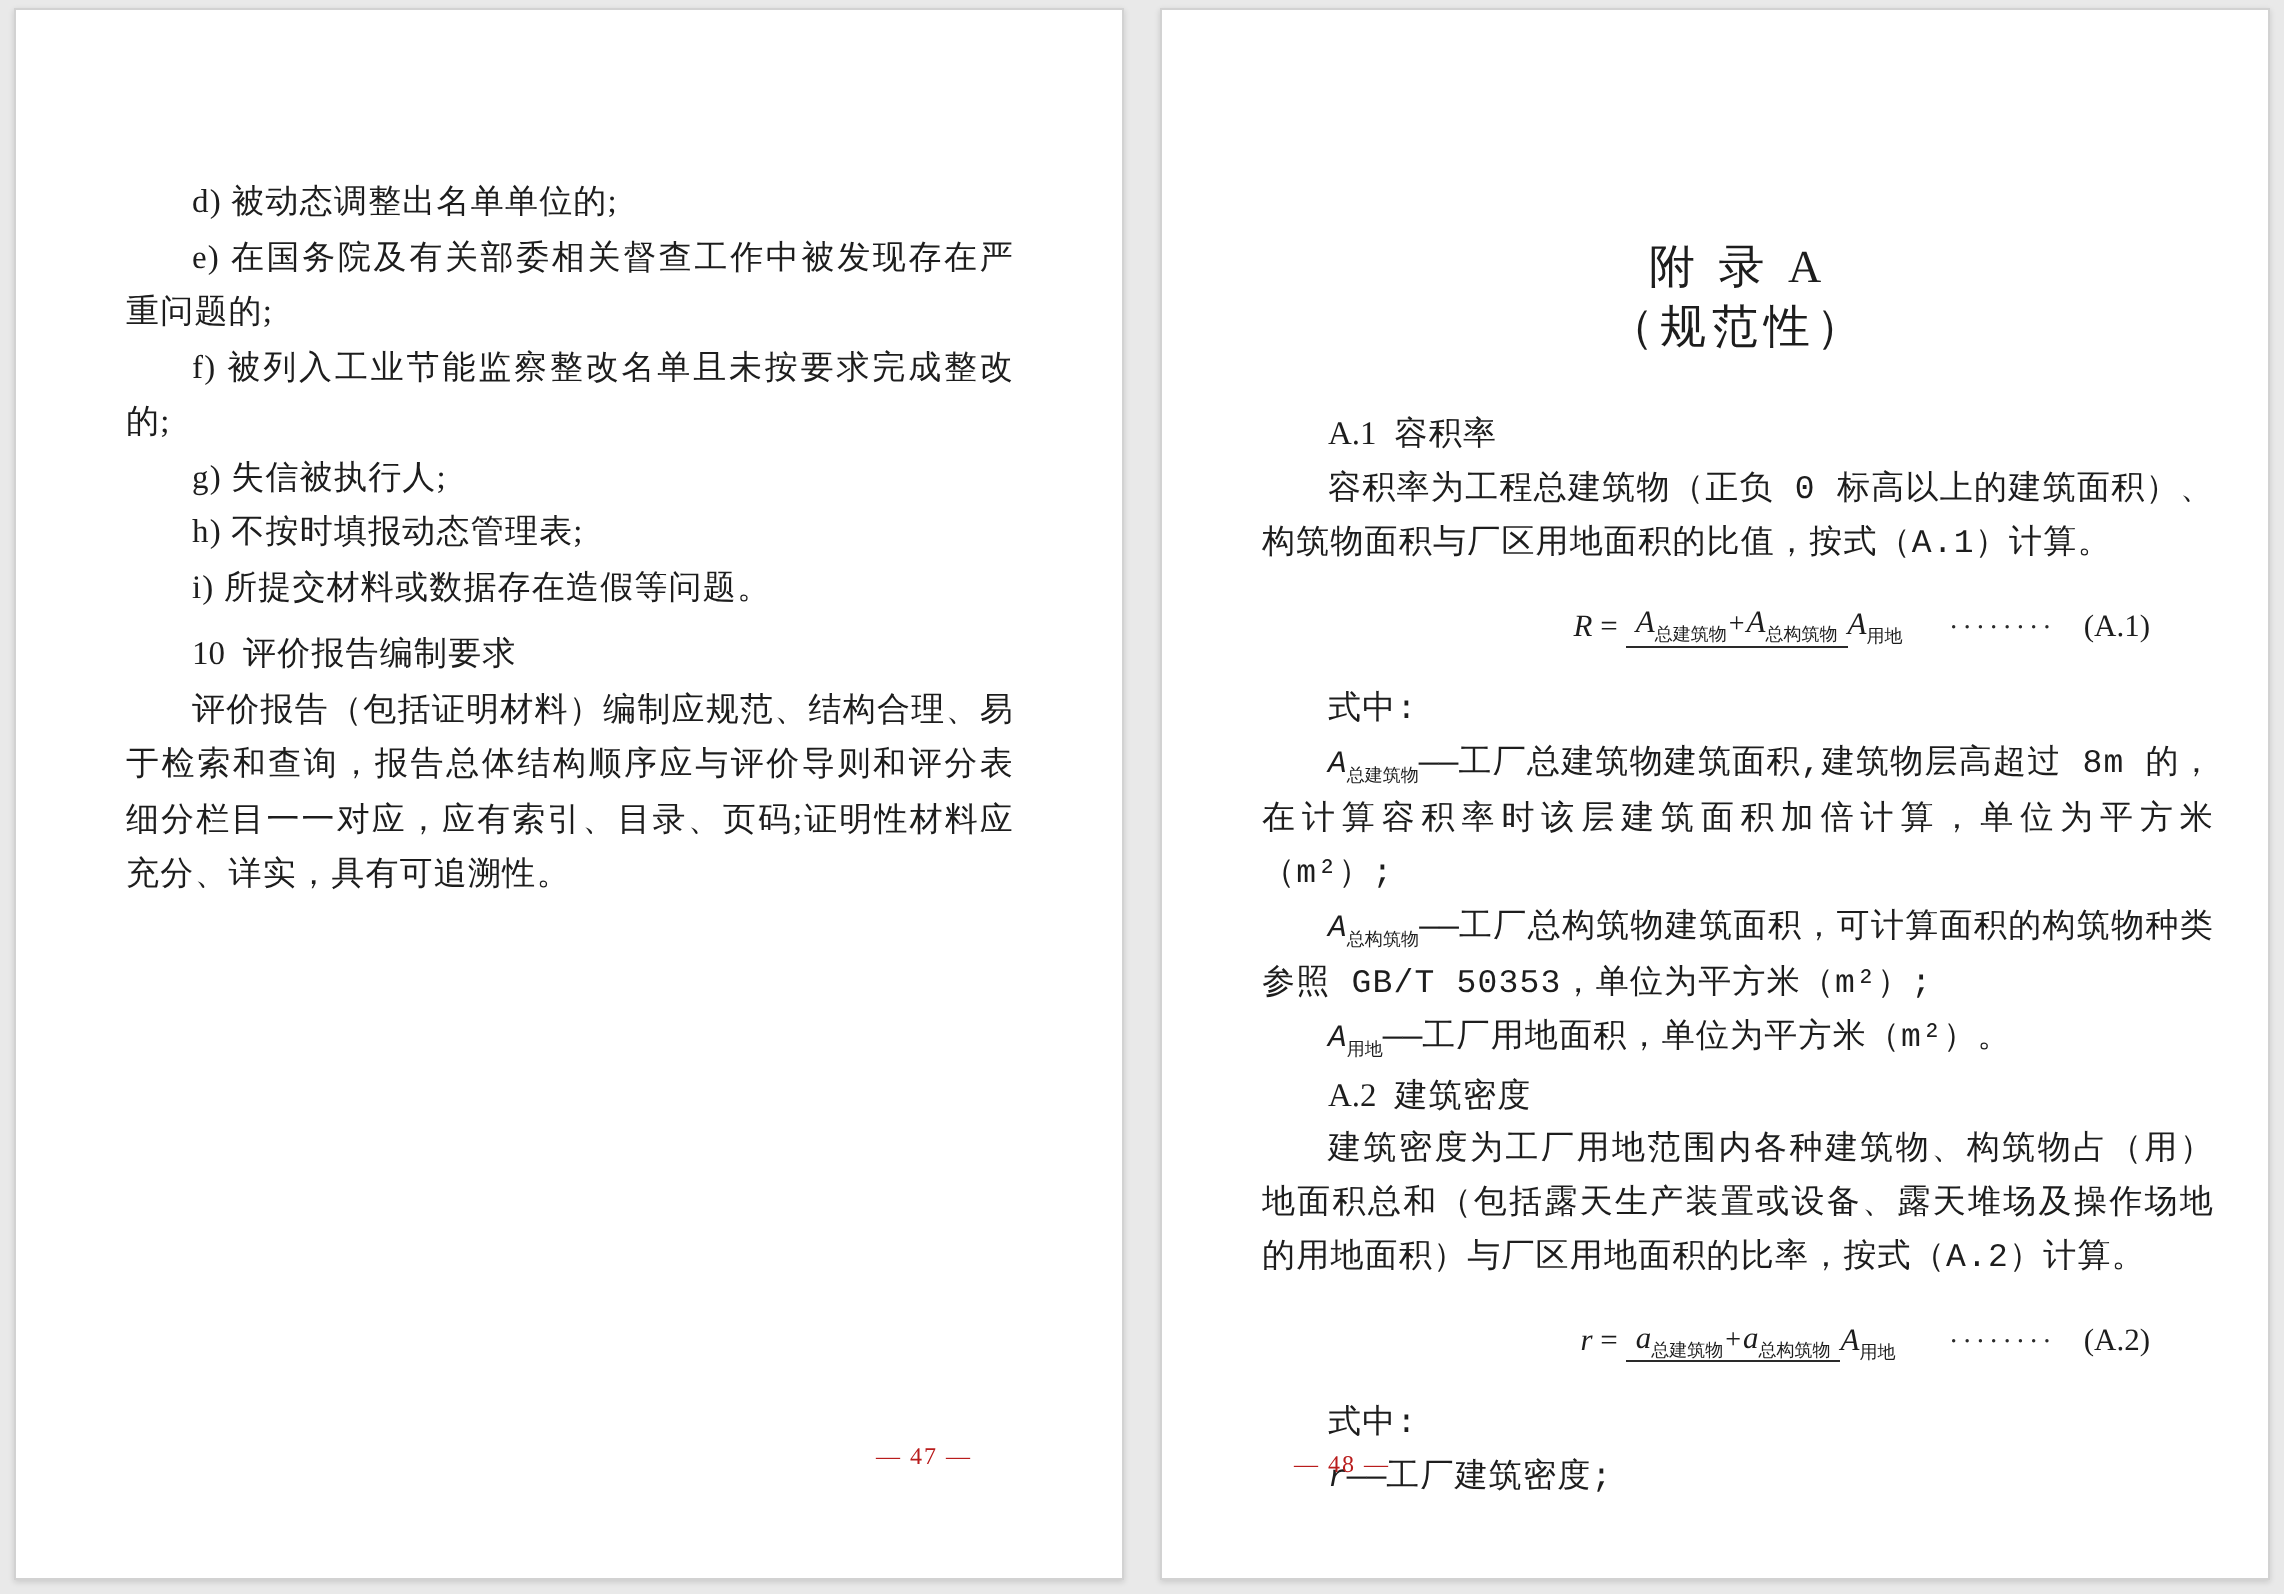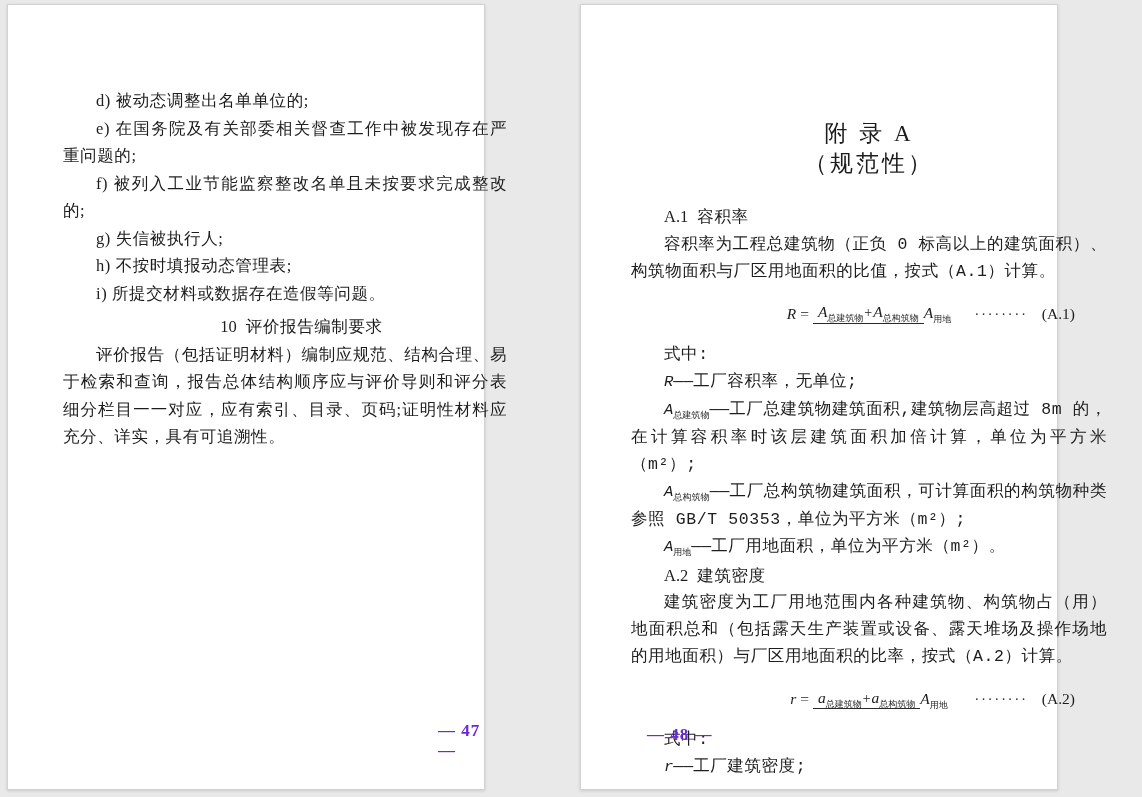--- a/index.html
+++ b/index.html
@@ -6,21 +6,21 @@
   body{
     width:1142px;height:797px;
     background:#e9e9e9;
     font-family:"Liberation Serif","DejaVu Serif",serif;
     color:#1d1d1d;
     position:relative;
     overflow:hidden;
   }
   .page{
     position:absolute;top:4px;
-    width:478px;height:786px;
+    width:555px;height:786px;
     background:#ffffff;
     border:1px solid #d2d2d2;
     box-shadow:0 1px 3px rgba(0,0,0,0.14);
     box-sizing:border-box;
   }
   #page-left{left:7px;}
   #page-right{left:580px;}
   .content{position:absolute;}
   #page-left .content{left:55px;top:82px;width:444px;}
   #page-right .content{left:50px;top:114px;width:476px;}
@@ -37,21 +37,21 @@
 
   .heading{
     margin:0;
     font-size:16.5px;
     line-height:27.5px;
     font-weight:normal;
     text-indent:2em;
     letter-spacing:0.6px;
   }
   .heading .h-num{margin-right:9px;letter-spacing:0;}
-  #sec10-heading{margin-top:6px;text-align:center;}
+  #sec10-heading{margin-top:6px;}
 
   .doc-title{
     margin:0;
     text-align:center;
     font-weight:normal;
     font-size:23px;
     line-height:30px;
     letter-spacing:3px;
   }
   #a1-heading{margin-top:24px;}
@@ -107,24 +107,23 @@
     color:#2a2a2a;
   }
   .f-label{
     font-size:15.5px;
     margin-left:14px;
     letter-spacing:0;
   }
   .def-dash{letter-spacing:0;}
   .page-number{
     position:absolute;
-    font-size:17px;
+    font-size:12px;
     letter-spacing:1px;
-    color:#6d28d9;
-    font-weight:bold;
+    color:#b91c1c;
   }
   #page-number-47{left:430px;top:716px;}
   #page-number-48{left:66px;top:720px;}
 </style>
 </head>
 <body>
 
 <div class="page" id="page-left">
   <div class="content">
     <p class="para">d) 被动态调整出名单单位的;</p>
@@ -152,21 +151,20 @@
         <span class="f-lhs"><span class="mvar">R</span> <span>=</span></span>
         <span class="fraction">
           <span class="numerator"><span class="mvar">A</span><sub class="msub">总建筑物</sub><span class="plus">+</span><span class="mvar">A</span><sub class="msub">总构筑物</sub></span>
           <span class="denominator"><span class="mvar">A</span><sub class="msub">用地</sub></span>
         </span>
       </span>
       <span class="f-tail"><span class="f-dots">········</span><span class="f-label">(A.1)</span></span>
     </div>
 
     <p class="para">式中:</p>
-    <p class="para"><span class="mvar">R</span><sub class="msub"></sub><span class="def-dash">——</span><span>工厂容积率，无单位;</span></p>
     <p class="para"><span class="mvar">A</span><sub class="msub">总建筑物</sub><span class="def-dash">——</span><span>工厂总建筑物建筑面积,建筑物层高超过 8m 的，在计算容积率时该层建筑面积加倍计算，单位为平方米（m²）;</span></p>
     <p class="para"><span class="mvar">A</span><sub class="msub">总构筑物</sub><span class="def-dash">——</span><span>工厂总构筑物建筑面积，可计算面积的构筑物种类参照 GB/T 50353，单位为平方米（m²）;</span></p>
     <p class="para"><span class="mvar">A</span><sub class="msub">用地</sub><span class="def-dash">——</span><span>工厂用地面积，单位为平方米（m²）。</span></p>
 
     <p class="heading" id="a2-heading"><span class="h-num">A.2</span><span>建筑密度</span></p>
     <p class="para">建筑密度为工厂用地范围内各种建筑物、构筑物占（用）地面积总和（包括露天生产装置或设备、露天堆场及操作场地的用地面积）与厂区用地面积的比率，按式（A.2）计算。</p>
 
     <div class="formula-row">
       <span class="f-main">
         <span class="f-lhs"><span class="mvar">r</span> <span>=</span></span>

